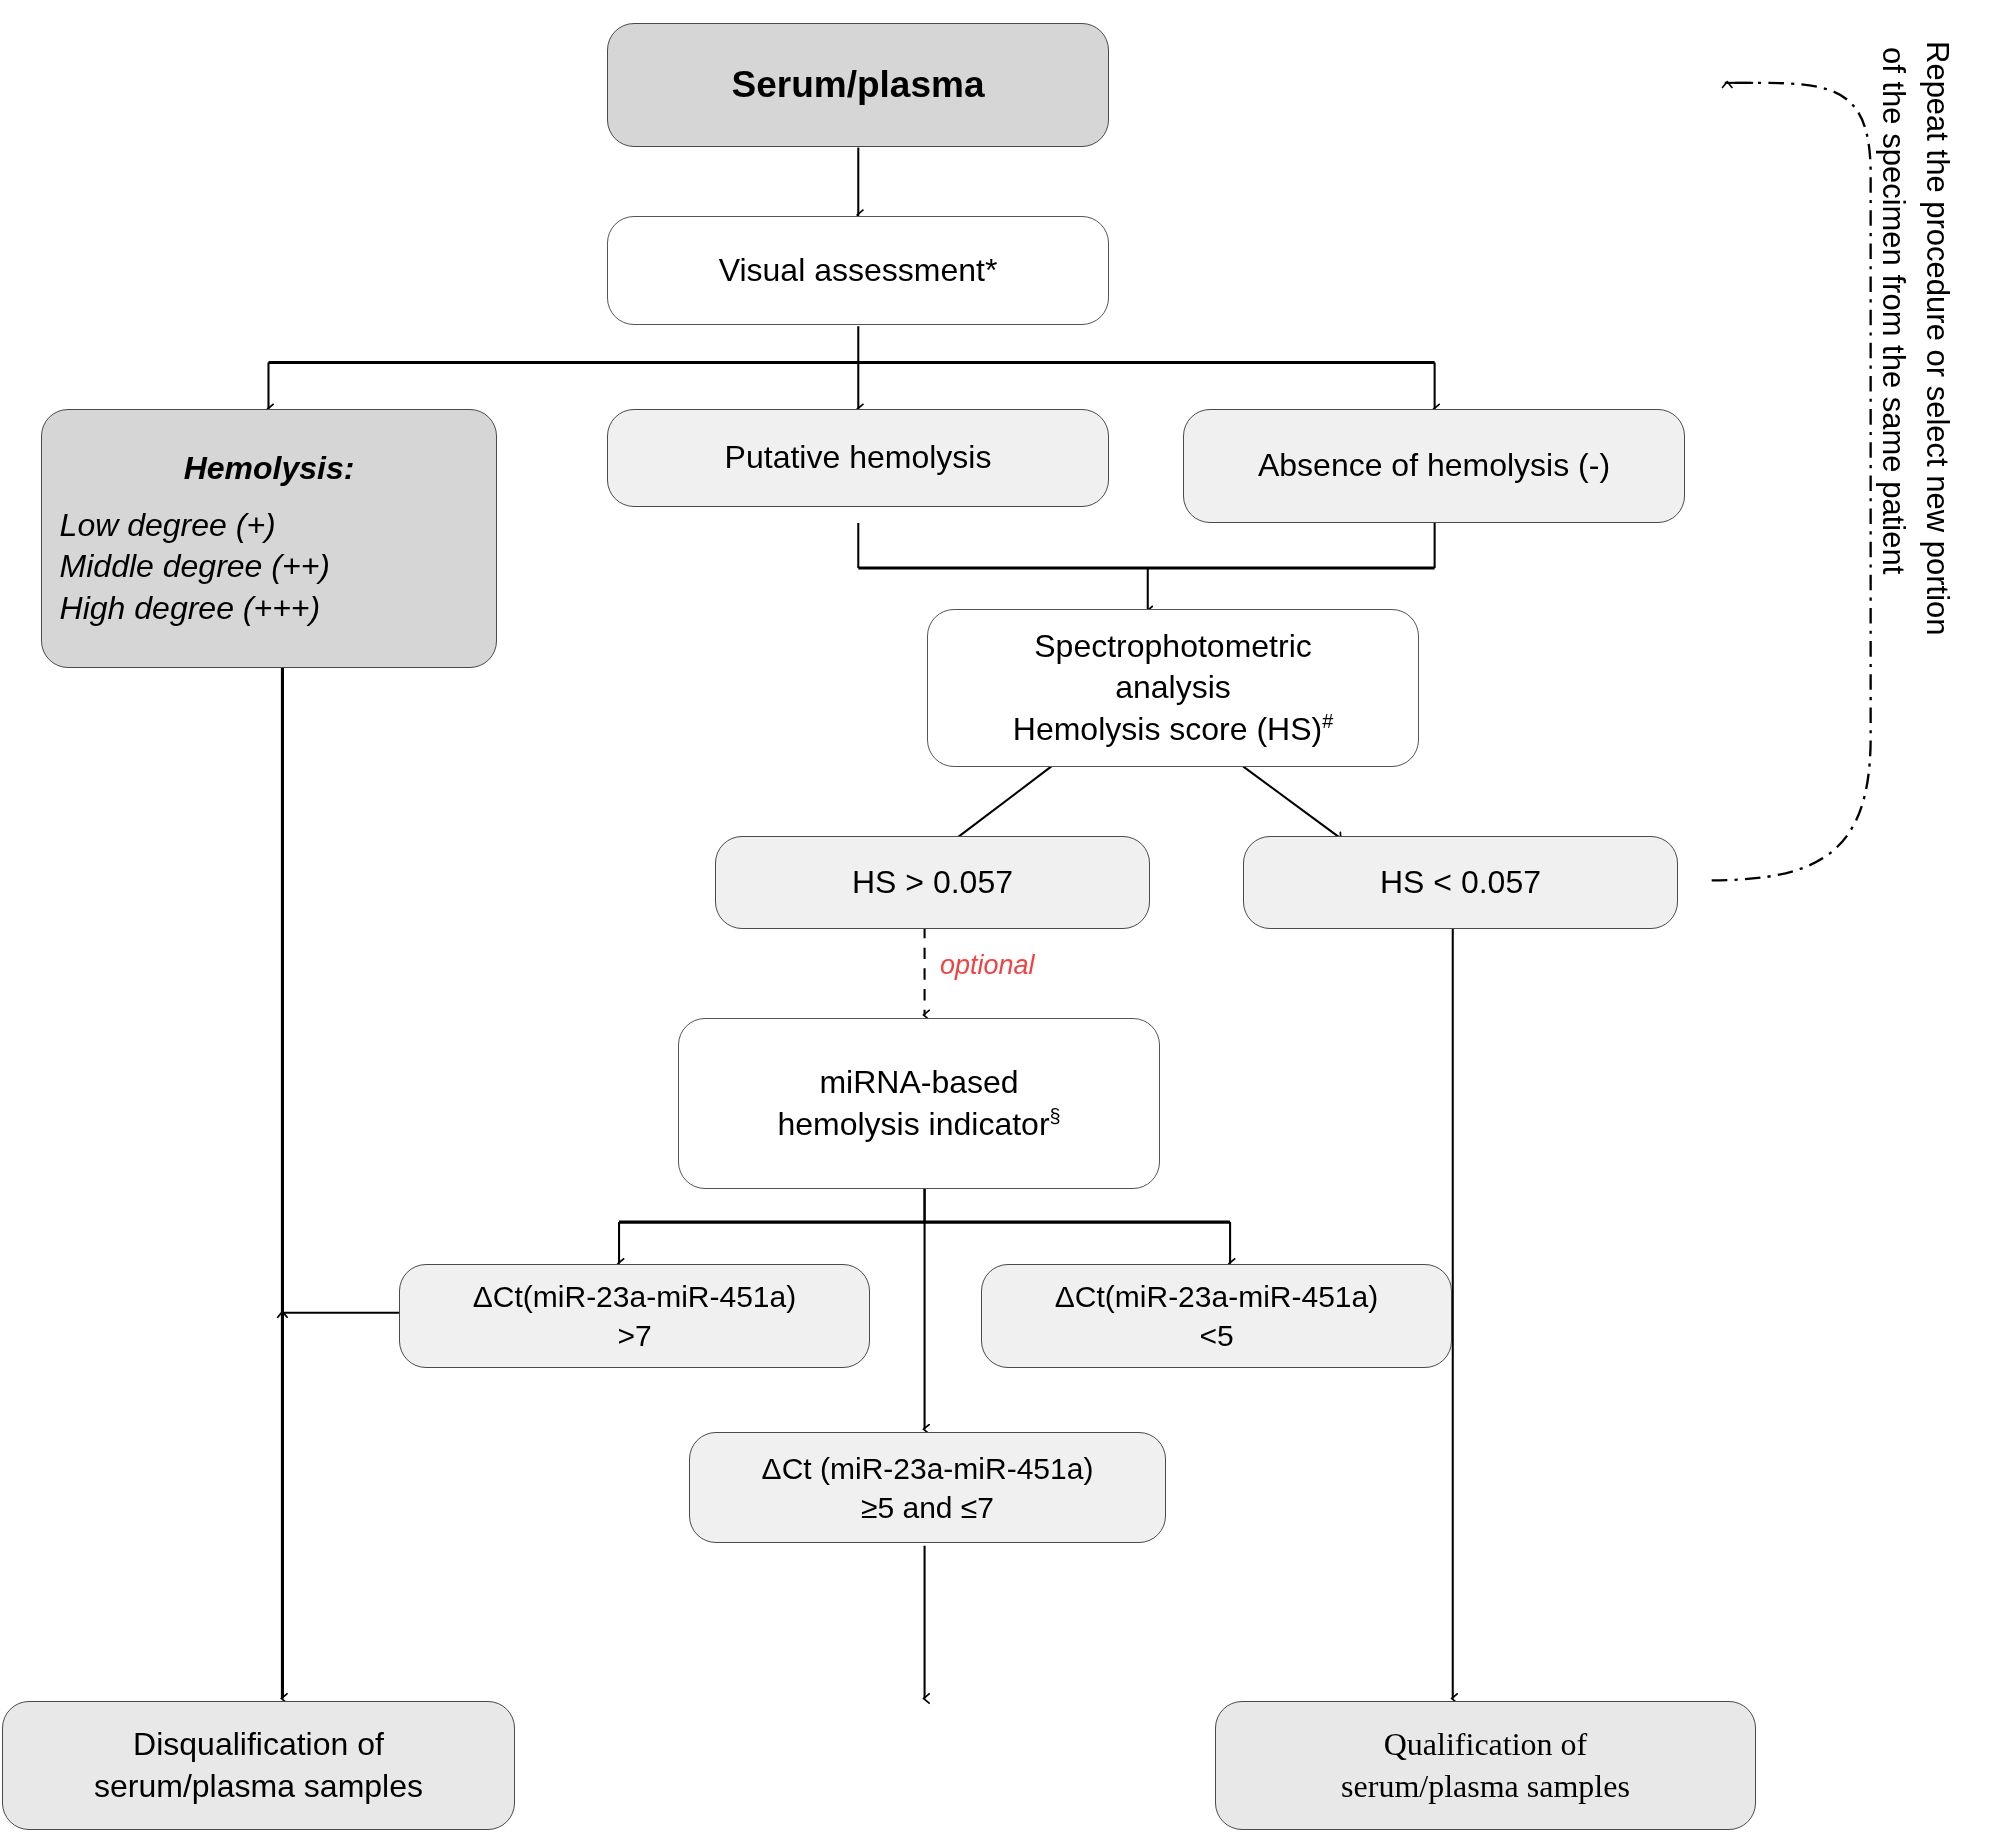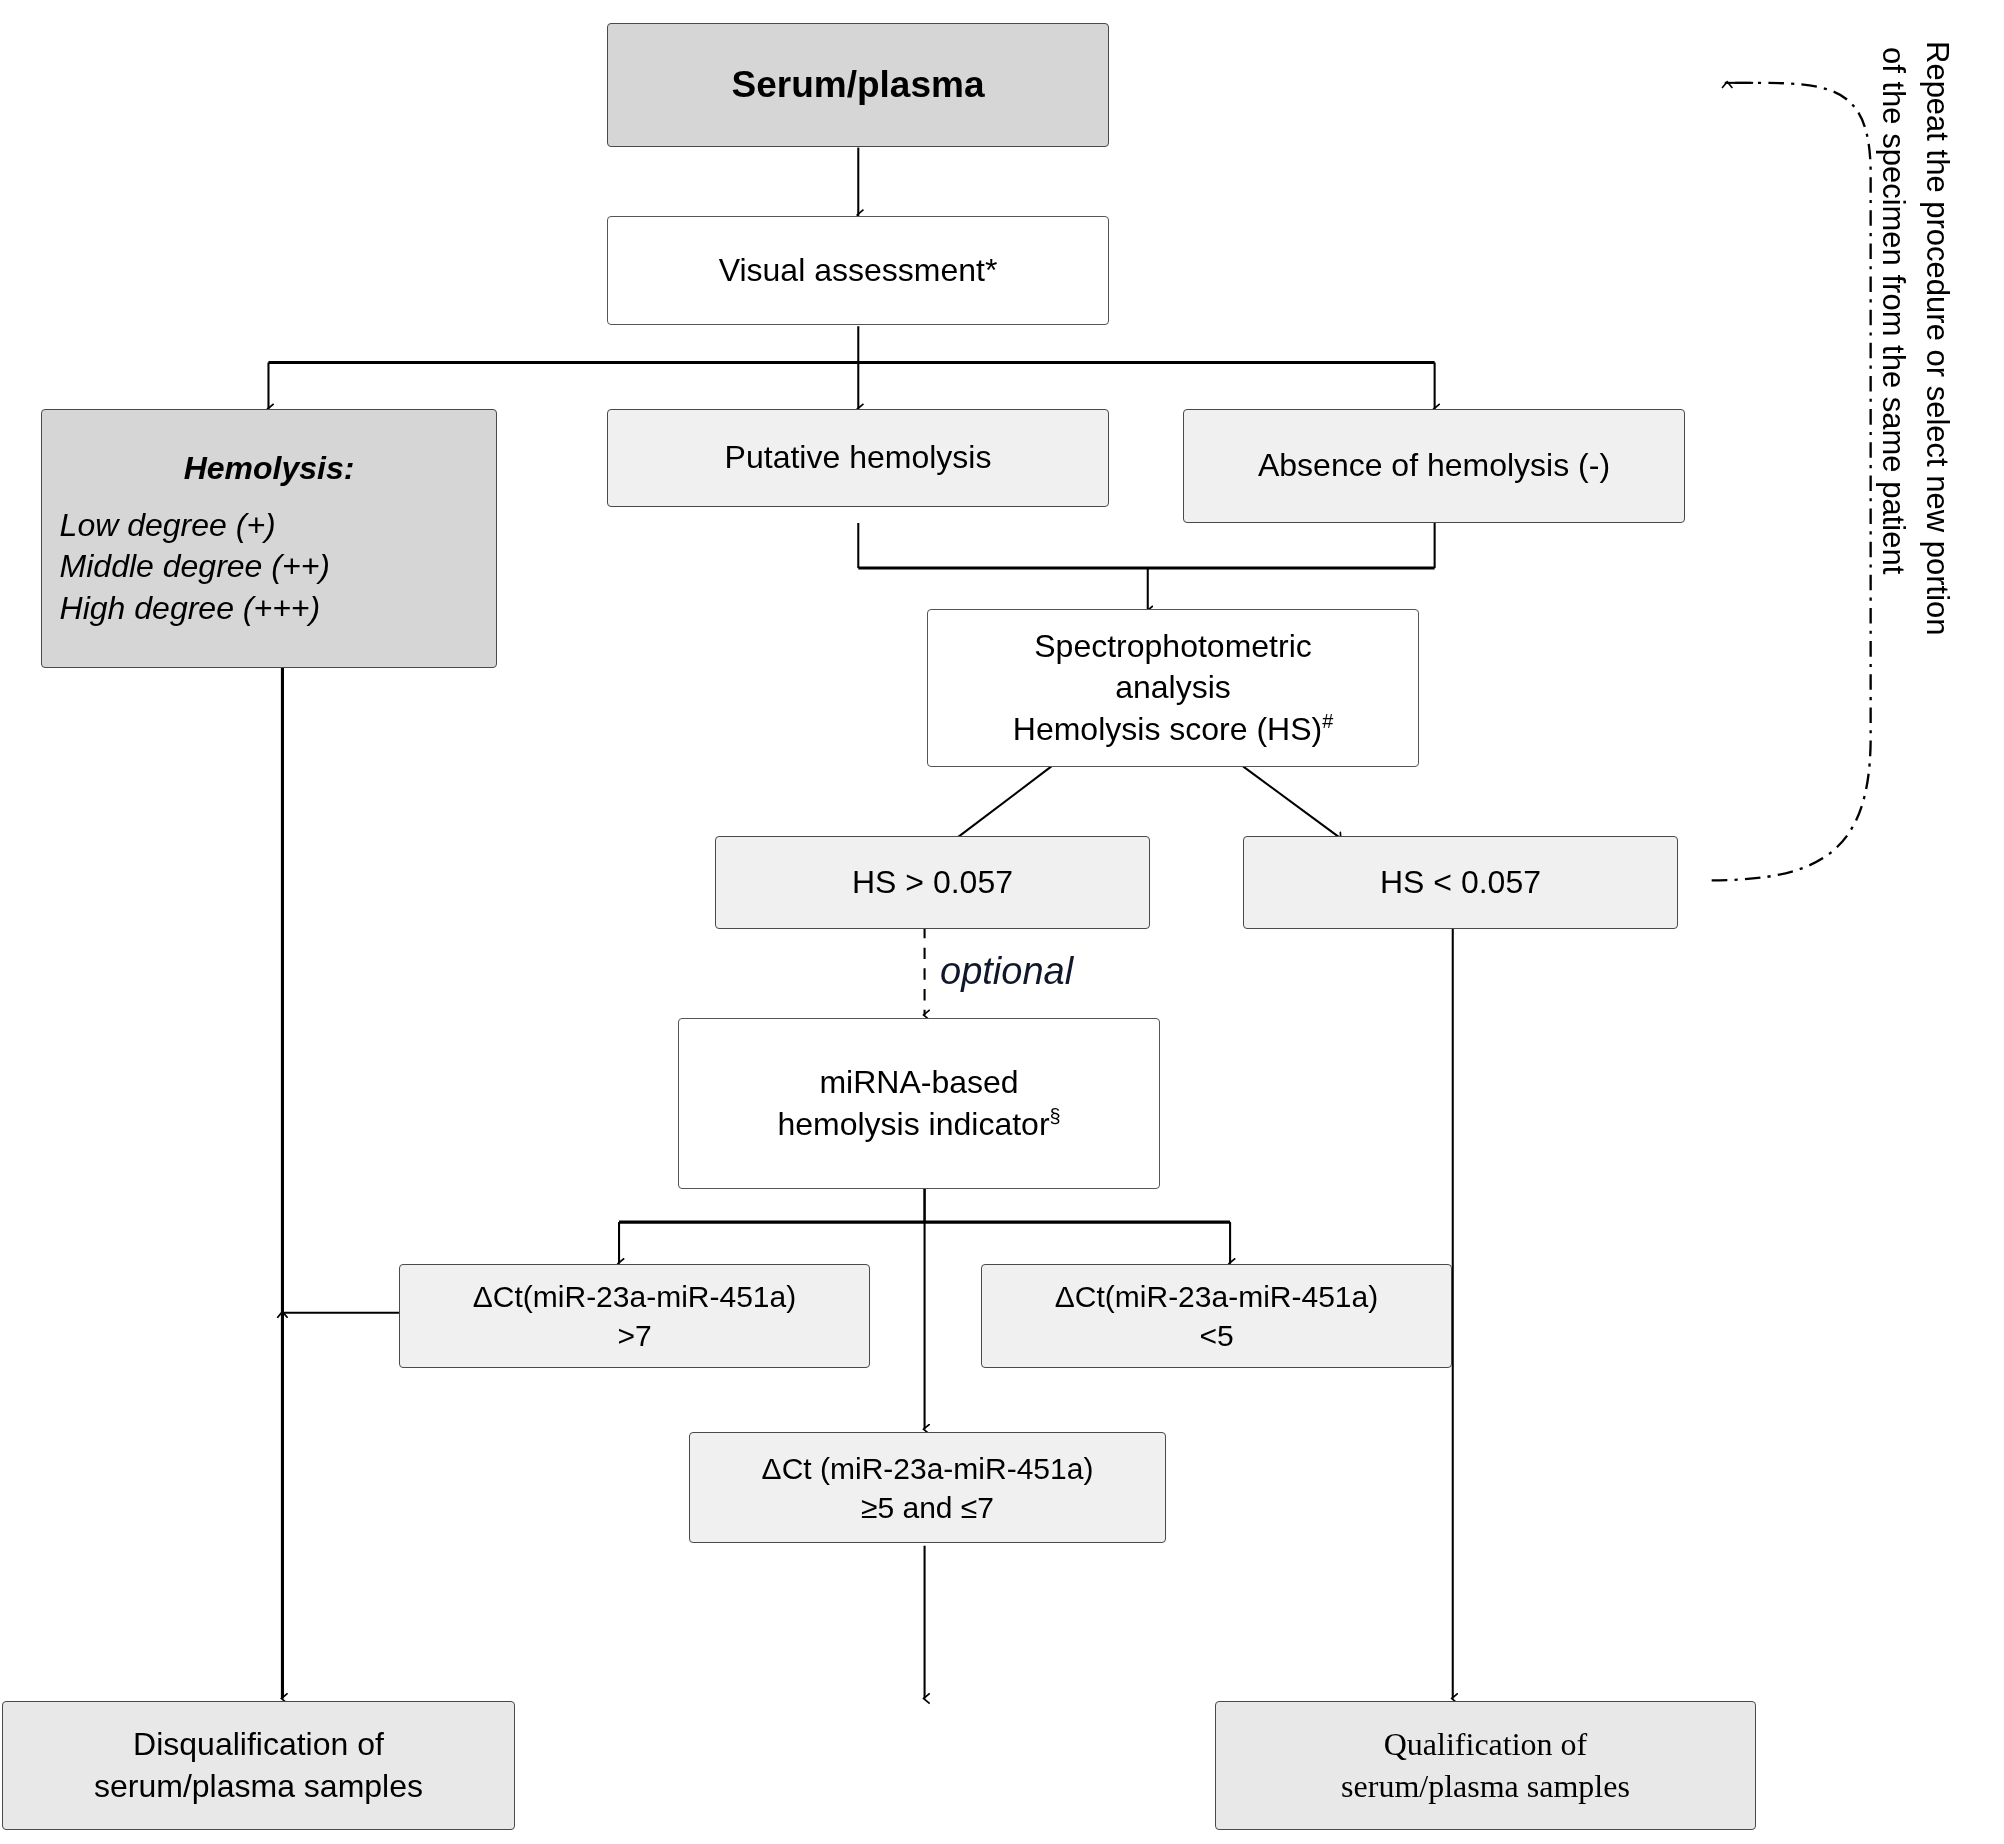--- a/index.html
+++ b/index.html
@@ -9,21 +9,21 @@
 
   .node{
     position:absolute;
     box-sizing:border-box;
     display:flex;
     flex-direction:column;
     align-items:center;
     justify-content:center;
     text-align:center;
     border:1.6px solid #4a4a4a;
-    border-radius:4px;
+    border-radius:27px;
     color:#000;
     line-height:1.30;
     padding:3.1px 7.3px;
     font-size:32px;
   }
   .fill-dark{background:#d6d6d6;}
   .fill-light{background:#f0f0f0;}
   .fill-light2{background:#e8e8e8;}
   .fill-white{background:#ffffff;border-color:#555;border-width:1px;}
   .bold{font-weight:bold;}
@@ -37,22 +37,22 @@
   .side-label{
     position:absolute;
     transform-origin:left top;
     white-space:nowrap;
     font-size:31px;
     color:#000;
   }
   .edge-note{
     position:absolute;
     font-style:italic;
-    font-size:38px;
-    color:#0f172a;
+    font-size:27px;
+    color:#ef4444;
     white-space:nowrap;
   }
 </style>
 </head>
 <body>
 
 <div id="stage">
 
   <svg id="wires" viewBox="0 0 3871 3561">
     <defs>

